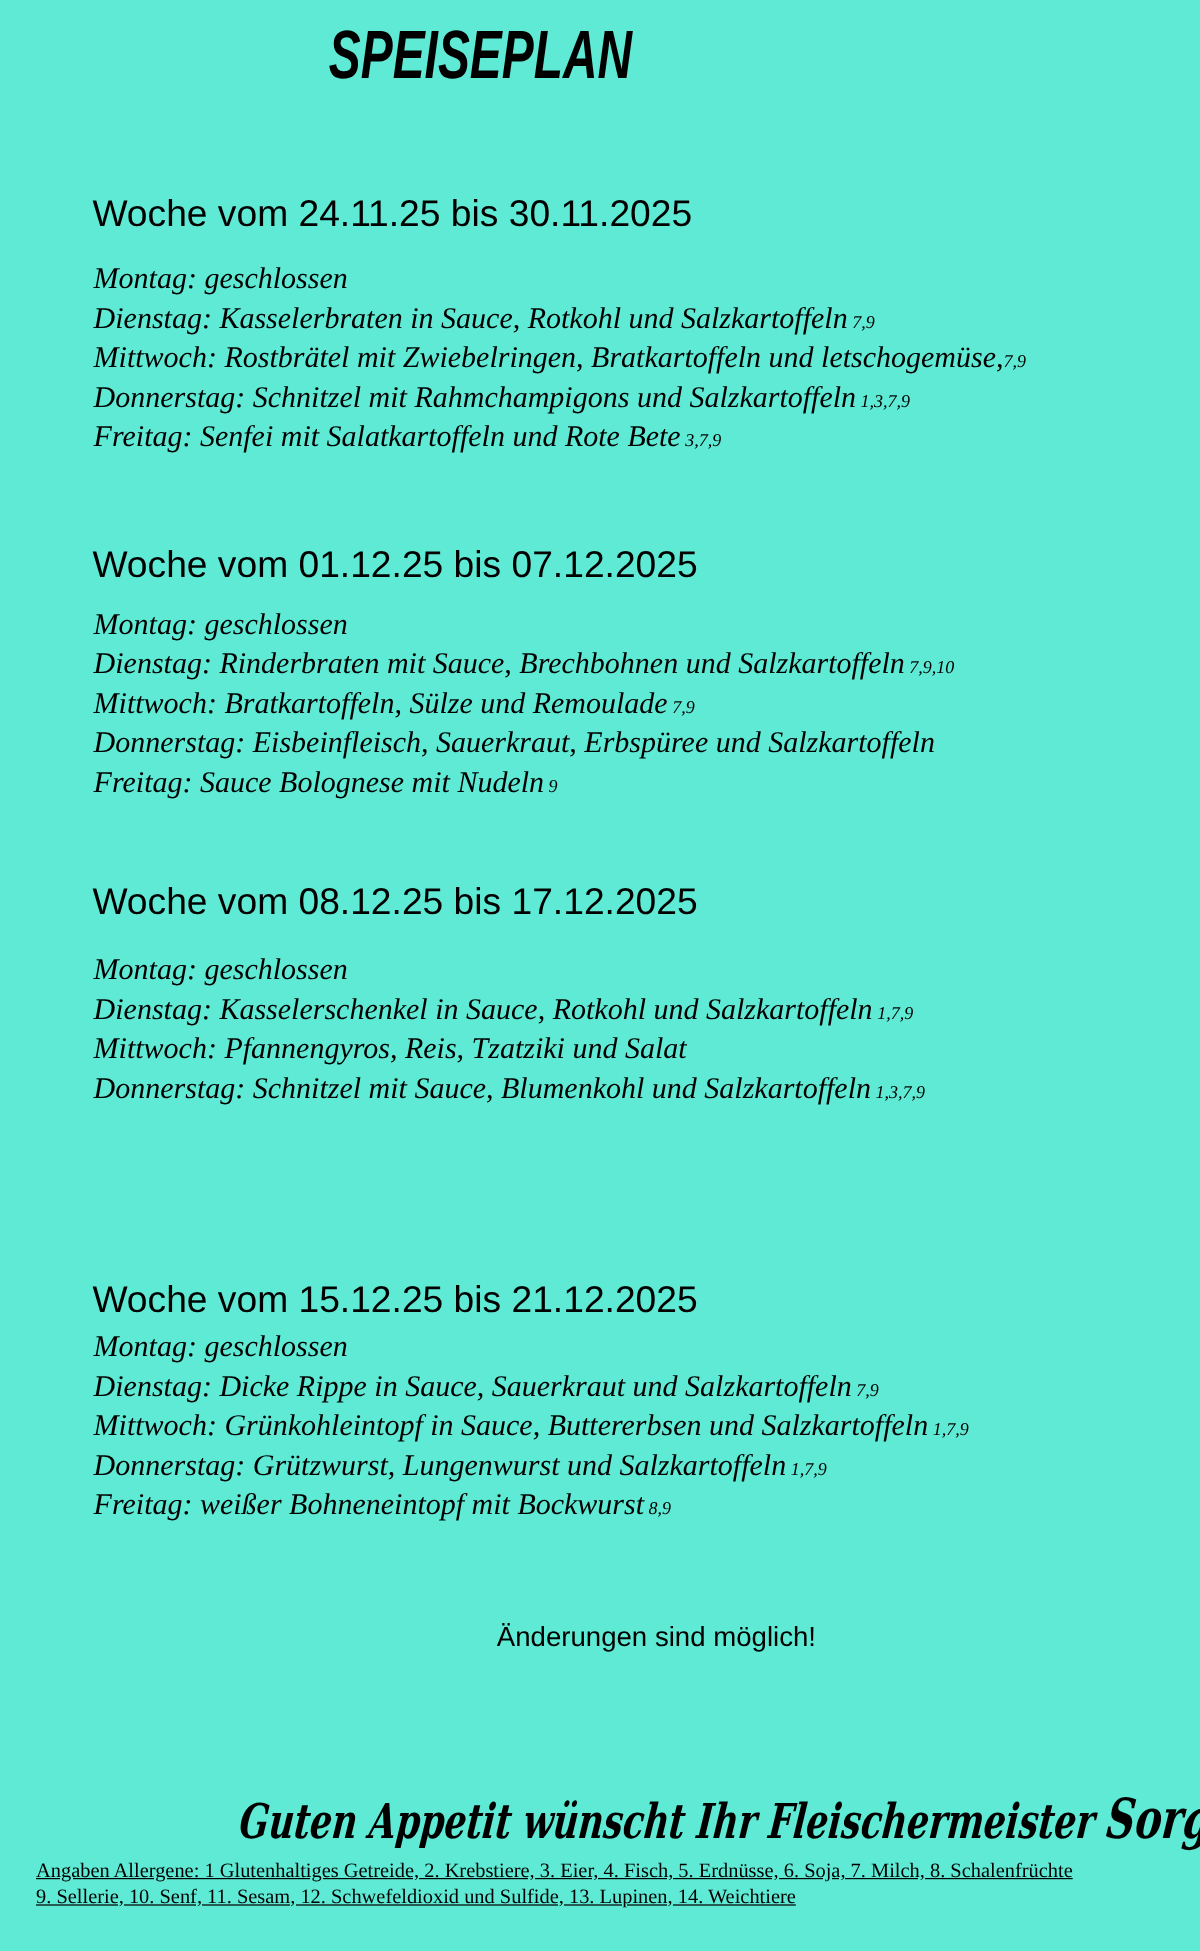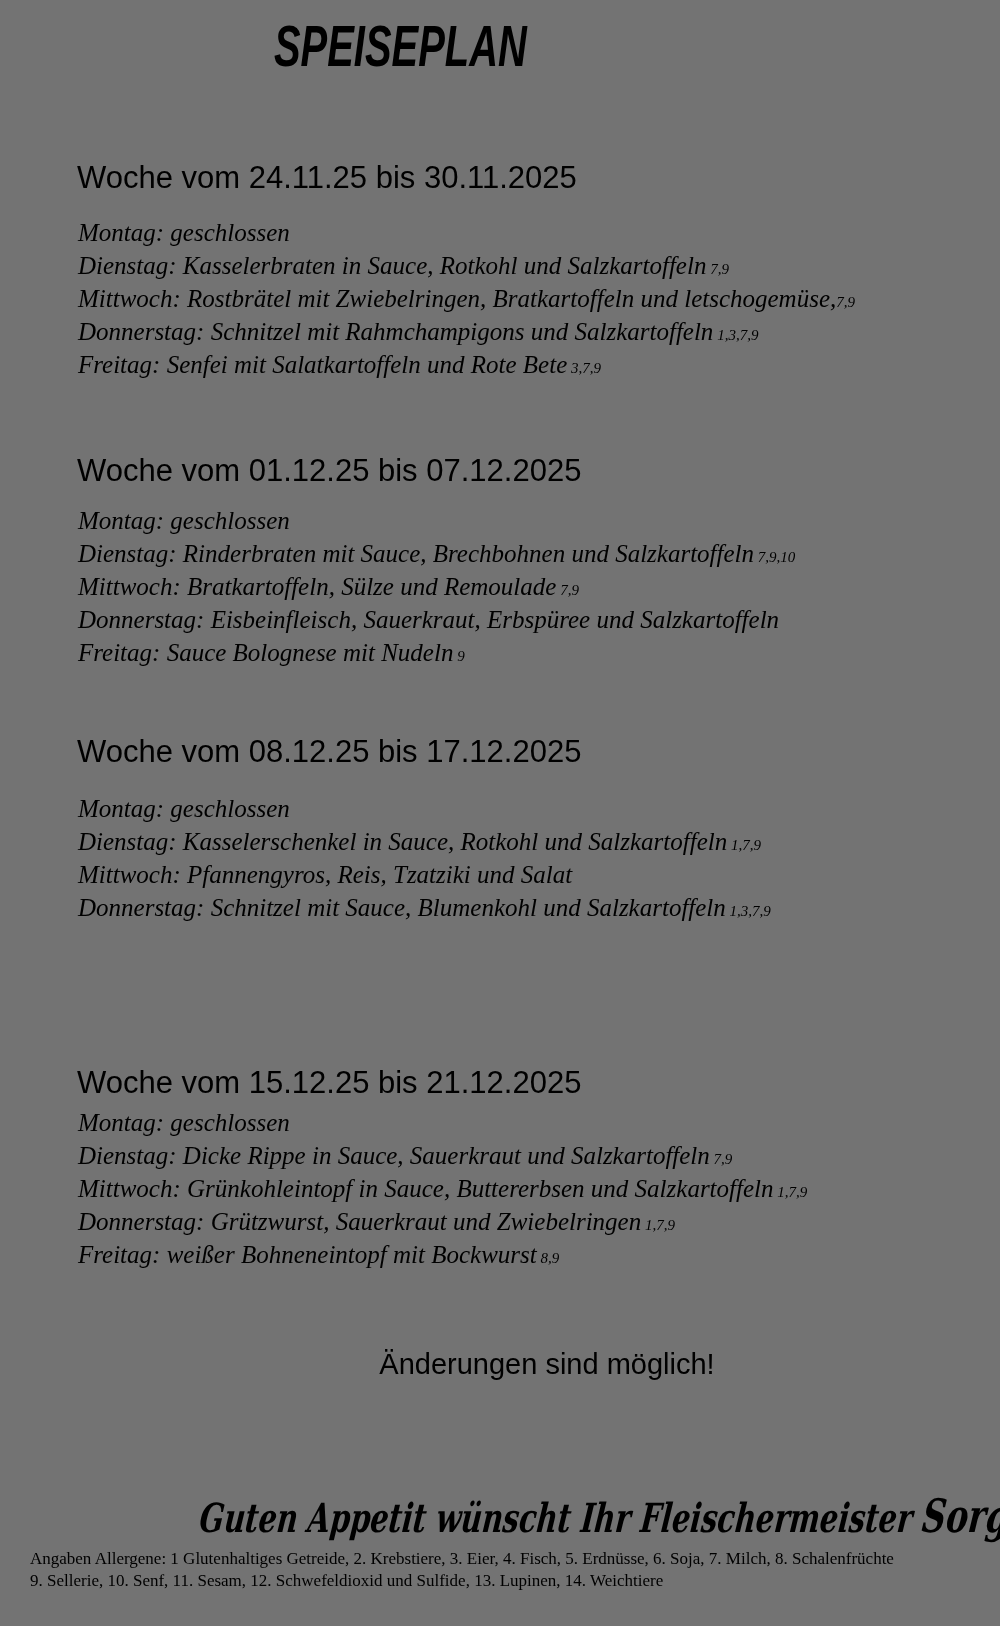--- a/index.html
+++ b/index.html
@@ -1,18 +1,18 @@
 <!DOCTYPE html>
 <html><head>
 <meta charset="utf-8">
 <style>
   html,body { margin:0; padding:0; background:#ffffff; }
   .page {
     position:relative; width:1000px; height:1626px;
-    background:#737373; color:#000;
+    background:#5eead4; color:#000;
     font-family:"Liberation Serif", serif;
     overflow:hidden;
   }
   .title {
     position:absolute; top:18px; left:274px;
     font-family:"Liberation Sans", sans-serif;
     font-style:italic; font-weight:bold;
     font-size:57px; line-height:1; white-space:nowrap;
     transform:scaleX(0.70); transform-origin:left top;
     letter-spacing:0px;
@@ -26,36 +26,36 @@
   .items {
     position:absolute; left:78px;
     font-size:25px; line-height:30px; white-space:nowrap;
   }
   .items p { margin:0;font-style:italic; }
   .al { font-size:15px; }
   .note {
     position:absolute; top:1346px; left:94px; width:906px;
     text-align:center;
     font-family:"Liberation Sans", sans-serif;
-    font-size:29px; line-height:36px;
+    font-size:23px; line-height:36px;
   }
   .signature {
     position:absolute; top:1488px; left:203px;
     font-family:"DejaVu Serif", serif;
     font-style:italic; font-weight:bold;
     font-size:40px; line-height:56px; white-space:nowrap;
     transform:scaleX(0.72) skewX(-8deg); transform-origin:left top;
   }
   .signature .name { font-size:46px; }
   .footnote {
     position:absolute; left:30px; top:1548px; width:950px;
     font-family:"Liberation Serif", serif;
     font-size:17px; line-height:21.5px;
   }
-  .footnote p { margin:0; }
+  .footnote p { margin:0;text-decoration:underline; }
 </style>
 </head>
 <body>
 
 <div class="page">
 
   <div class="title">SPEISEPLAN</div>
 
   <h2 class="week-heading" style="top:130px">Woche vom 24.11.25 bis 30.11.2025</h2>
   <div class="items" style="top:218px">
@@ -81,21 +81,21 @@
     <p><span>Dienstag: Kasselerschenkel in Sauce, Rotkohl und Salzkartoffeln</span><span class="al"> 1,7,9</span></p>
     <p><span>Mittwoch: Pfannengyros, Reis, Tzatziki und Salat</span><span class="al"></span></p>
     <p><span>Donnerstag: Schnitzel mit Sauce, Blumenkohl und Salzkartoffeln</span><span class="al"> 1,3,7,9</span></p>
   </div>
 
   <h2 class="week-heading" style="top:1035px">Woche vom 15.12.25 bis 21.12.2025</h2>
   <div class="items" style="top:1108px">
     <p><span>Montag: geschlossen</span><span class="al"></span></p>
     <p><span>Dienstag: Dicke Rippe in Sauce, Sauerkraut und Salzkartoffeln</span><span class="al"> 7,9</span></p>
     <p><span>Mittwoch: Grünkohleintopf in Sauce, Buttererbsen und Salzkartoffeln</span><span class="al"> 1,7,9</span></p>
-    <p><span>Donnerstag: Grützwurst, Sauerkraut und Zwiebelringen</span><span class="al"> 1,7,9</span></p>
+    <p><span>Donnerstag: Grützwurst, Lungenwurst und Salzkartoffeln</span><span class="al"> 1,7,9</span></p>
     <p><span>Freitag: weißer Bohneneintopf mit Bockwurst</span><span class="al"> 8,9</span></p>
   </div>
 
   <div class="note">Änderungen sind möglich!</div>
 
   <div class="signature"><span>Guten Appetit wünscht Ihr Fleischermeister </span><span class="name">Sorge</span></div>
 
   <div class="footnote">
     <p>Angaben Allergene: 1 Glutenhaltiges Getreide, 2. Krebstiere, 3. Eier, 4. Fisch, 5. Erdnüsse, 6. Soja, 7. Milch, 8. Schalenfrüchte</p>
     <p>9. Sellerie, 10. Senf, 11. Sesam, 12. Schwefeldioxid und Sulfide, 13. Lupinen, 14. Weichtiere</p>

